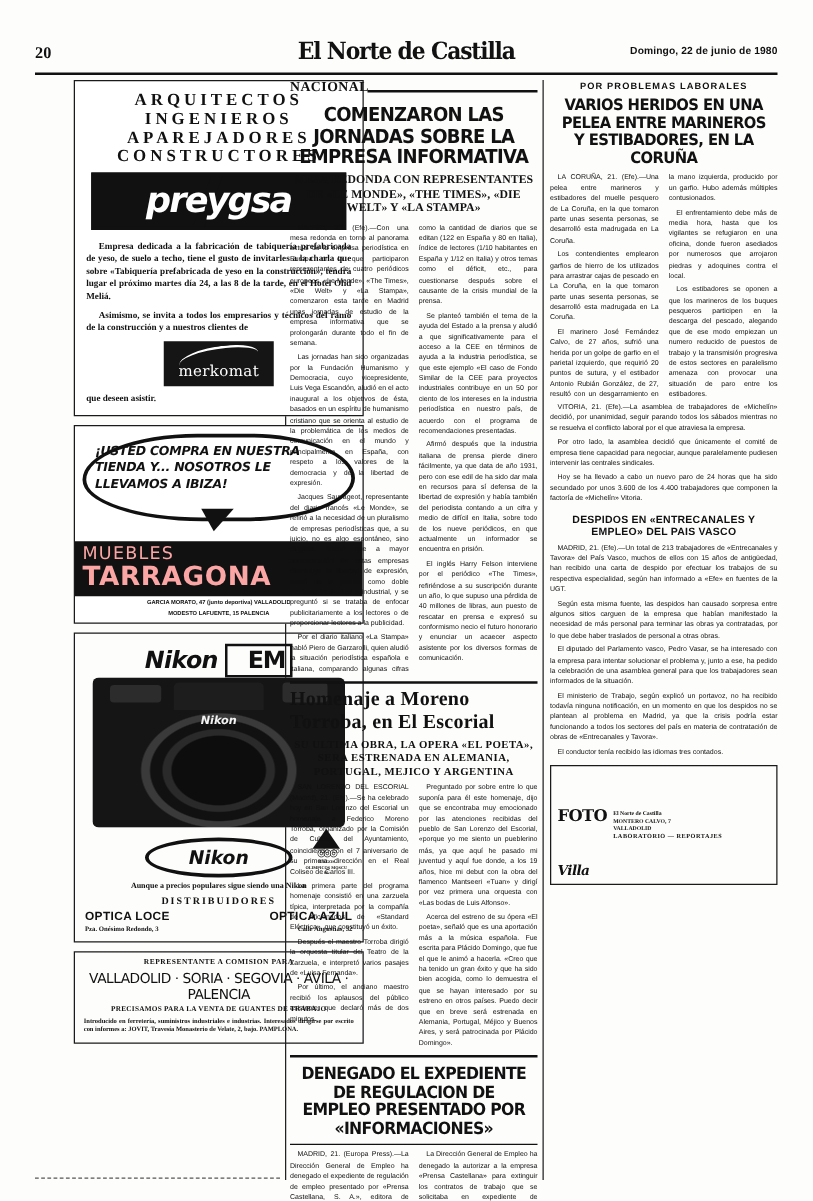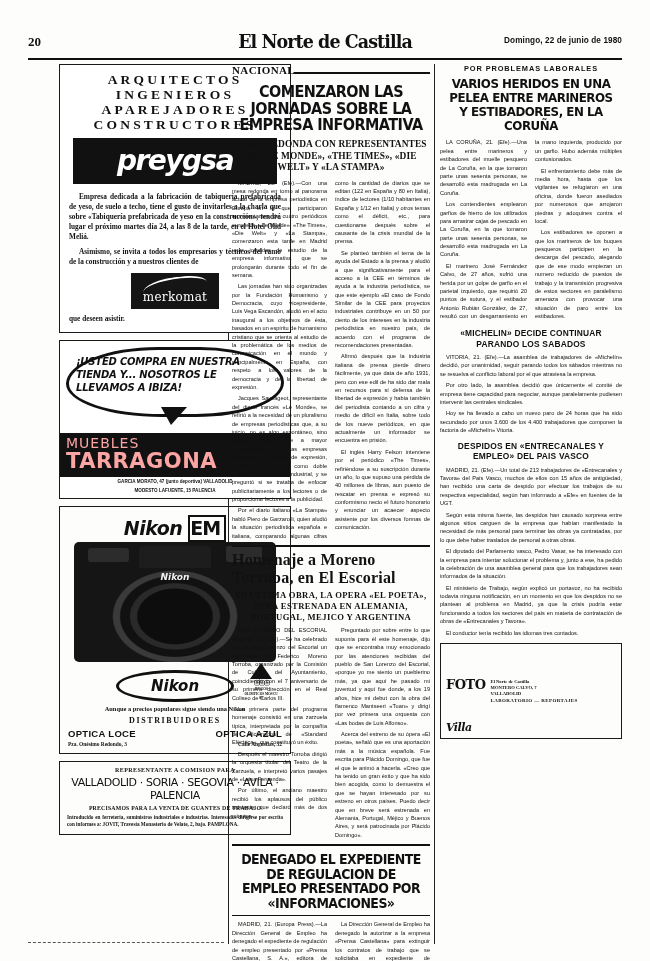--- a/index.html
+++ b/index.html
@@ -60,21 +60,21 @@
       line-height:1.05;}
   .tar-addr{font-size:4.6px;text-align:center;font-weight:bold;line-height:1.5;padding:2px 0 3px 0;
       font-family:"Liberation Sans",sans-serif;}
 
   
   .nikon-box{position:relative;border:1px solid #1a1a1a;margin-bottom:7px;padding:8px 8px 6px 8px;
       box-sizing:border-box;}
   .nikon-top{display:flex;align-items:center;justify-content:center;gap:6px;}
   .nk-word{font-family:"DejaVu Sans",sans-serif;font-weight:bold;font-style:italic;font-size:19px;
       letter-spacing:-.5px;}
-  .nk-em{border:2px solid #111;padding:0px 4px 1px 0;font-family:"DejaVu Sans",sans-serif;
+  .nk-em{border:2px solid #111;padding:0px 4px 1px 16px;font-family:"DejaVu Sans",sans-serif;
       font-weight:bold;font-size:19px;letter-spacing:-1px;text-align:center;}
   .nk-tag{text-align:center;font-size:7.6px;font-weight:bold;line-height:1.35;margin:5px 0 6px 0;
       font-family:"Liberation Sans",sans-serif;}
   .cam{height:120px;margin:0 6px;background:
       radial-gradient(ellipse at 50% 62%,#0d0d0d 0 26%,#2a2a2a 27% 31%,#111 32% 38%,#3a3a3a 39% 43%,#151515 44% 100%),
       linear-gradient(#d9d9d9,#9b9b9b);
       border-radius:5px;position:relative;overflow:hidden;}
   .cam .prism{position:absolute;left:32%;top:4px;width:36%;height:22px;background:#1d1d1d;
       border-radius:4px 4px 0 0;}
   .cam .brand{position:absolute;left:0;right:0;top:30px;text-align:center;color:#f2f2f2;
@@ -295,21 +295,20 @@
     <div class="hl-right">VARIOS HERIDOS EN UNA PELEA ENTRE MARINEROS Y ESTIBADORES, EN LA CORUÑA</div>
 
     <div class="text2">
       <p>LA CORUÑA, 21. (Efe).—Una pelea entre marineros y estibadores del muelle pesquero de La Coruña, en la que tomaron parte unas sesenta personas, se desarrolló esta madrugada en La Coruña.</p>
       <p>Los contendientes emplearon garfios de hierro de los utilizados para arrastrar cajas de pescado en La Coruña, en la que tomaron parte unas sesenta personas, se desarrolló esta madrugada en La Coruña.</p>
       <p>El marinero José Fernández Calvo, de 27 años, sufrió una herida por un golpe de garfio en el parietal izquierdo, que requirió 20 puntos de sutura, y el estibador Antonio Rubián González, de 27, resultó con un desgarramiento en la mano izquierda, producido por un garfio. Hubo además múltiples contusionados.</p>
       <p>El enfrentamiento debe más de media hora, hasta que los vigilantes se refugiaron en una oficina, donde fueron asediados por numerosos que arrojaron piedras y adoquines contra el local.</p>
       <p>Los estibadores se oponen a que los marineros de los buques pesqueros participen en la descarga del pescado, alegando que de ese modo empiezan un numero reducido de puestos de trabajo y la transmisión progresiva de estos sectores en paralelismo amenaza con provocar una situación de paro entre los estibadores.</p>
     </div>
 
-    <div class="sub-right">«MICHELIN» DECIDE CONTINUAR PARANDO LOS SABADOS</div>
     <div class="text1">
       <p>VITORIA, 21. (Efe).—La asamblea de trabajadores de «Michelín» decidió, por unanimidad, seguir parando todos los sábados mientras no se resuelva el conflicto laboral por el que atraviesa la empresa.</p>
       <p>Por otro lado, la asamblea decidió que únicamente el comité de empresa tiene capacidad para negociar, aunque paralelamente pudiesen intervenir las centrales sindicales.</p>
       <p>Hoy se ha llevado a cabo un nuevo paro de 24 horas que ha sido secundado por unos 3.600 de los 4.400 trabajadores que componen la factoría de «Michelín» Vitoria.</p>
     </div>
 
     <div class="sub-right">DESPIDOS EN «ENTRECANALES Y EMPLEO» DEL PAIS VASCO</div>
     <div class="text1">
       <p>MADRID, 21. (Efe).—Un total de 213 trabajadores de «Entrecanales y Tavora» del País Vasco, muchos de ellos con 15 años de antigüedad, han recibido una carta de despido por efectuar los trabajos de su respectiva especialidad, según han informado a «Efe» en fuentes de la UGT.</p>
       <p>Según esta misma fuente, las despidos han causado sorpresa entre algunos sitios carguen de la empresa que habían manifestado la necesidad de más personal para terminar las obras ya contratadas, por lo que debe haber traslados de personal a otras obras.</p>

